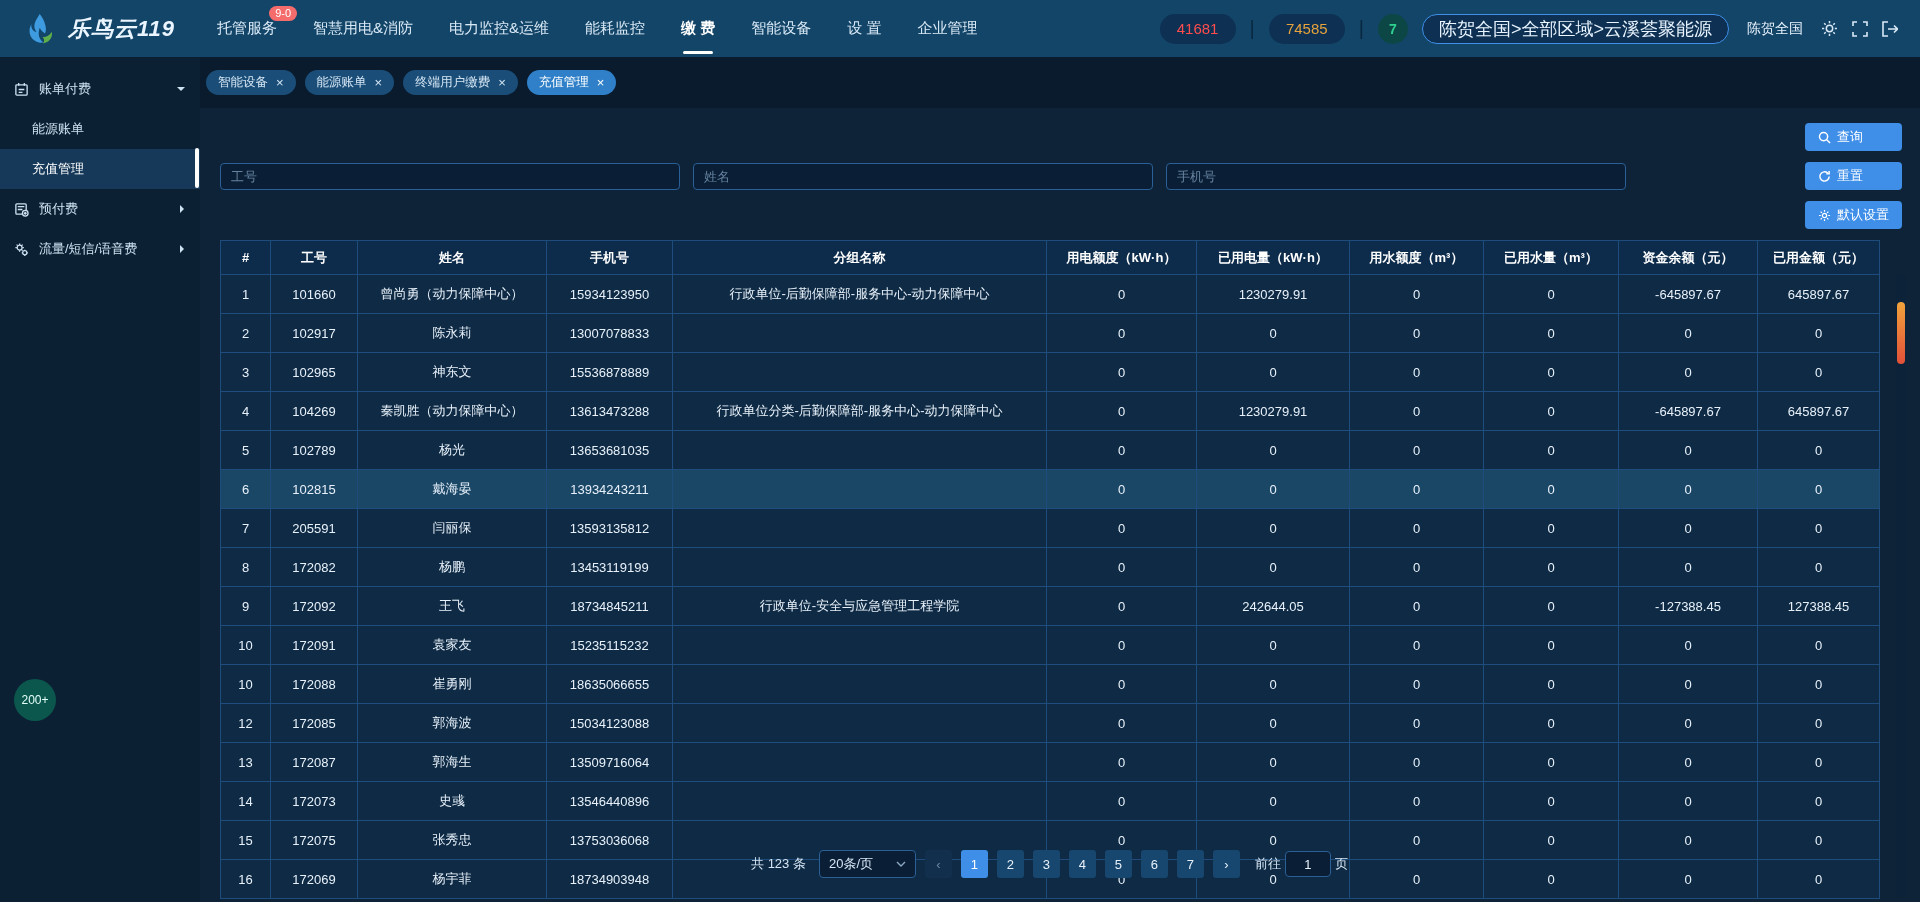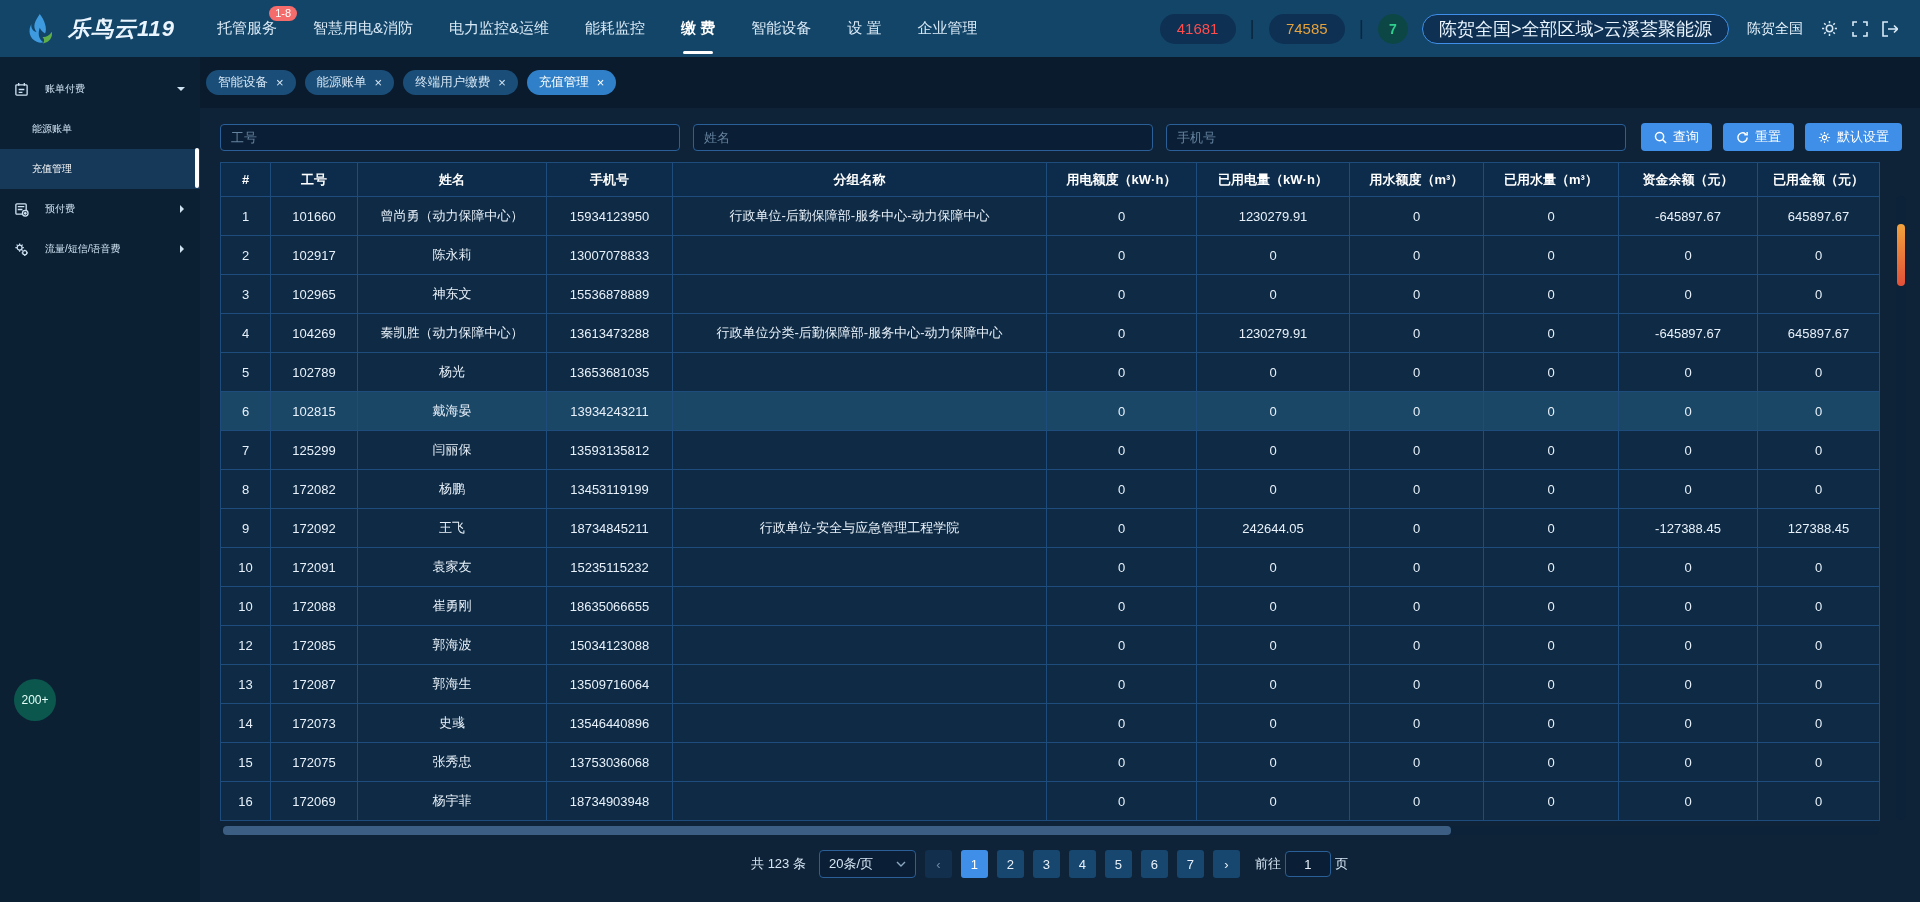--- a/index.html
+++ b/index.html
@@ -29,41 +29,41 @@
   .header-right { margin-left:auto; display:flex; align-items:center; gap:14px; }
   .counter-pill { min-width:76px; height:30px; border-radius:15px; background:#0d3053; display:flex; align-items:center; justify-content:center; font-size:15px; font-weight:normal; padding:0 14px; cursor:pointer; }
   .pill-sep { color:#0a2740; font-size:20px; }
   .alarm-circle { width:30px; height:30px; border-radius:50%; background:#0d4745; color:#2fd08e; display:flex; align-items:center; justify-content:center; font-size:14px; font-weight:bold; cursor:pointer; }
   .breadcrumb-pill { height:30px; border-radius:15px; background:#0d3053; border:1px solid #3f8fe8; display:flex; align-items:center; padding:0 16px; font-size:18px; color:#eaf5ff; cursor:pointer; white-space:nowrap; }
   .username { font-size:14px; color:#eaf5ff; margin:0 4px; cursor:pointer; white-space:nowrap; }
   .hicon { color:#d9e9f6; cursor:pointer; display:flex; align-items:center; }
 
   
   .sidebar { position:absolute; top:57px; left:0; width:200px; bottom:0; background:#0b2033; padding-top:12px; }
-  .s-item { height:40px; display:flex; align-items:center; padding:0 14px; gap:16px; font-size:10px; color:#cfe2f2; cursor:pointer; }
+  .s-item { height:40px; display:flex; align-items:center; padding:0 14px; gap:10px; font-size:13px; color:#cfe2f2; cursor:pointer; }
   .s-item .grow { flex:1; }
   .s-item.child { padding-left:32px; }
   .s-item.child.active { background:#16395a; color:#ffffff; }
   .s-icon { color:#cfe2f2; }
   .s-scrollthumb { position:absolute; right:1px; top:91px; width:4px; height:40px; background:#ffffff; border-radius:2px; cursor:pointer; }
   .fab { position:absolute; left:14px; top:679px; width:42px; height:42px; border-radius:50%; background:#0b574e; color:#e4fff8; display:flex; align-items:center; justify-content:center; font-size:12px; cursor:pointer; z-index:5; }
 
   
   .main { position:absolute; top:57px; left:200px; right:0; bottom:0; background:#0a1b2e; }
   .tabbar { height:51px; display:flex; align-items:center; gap:9px; padding:0 6px; }
   .tab { height:25px; border-radius:13px; background:#1a4e78; color:#d7e7f5; display:flex; align-items:center; gap:8px; padding:0 12px; font-size:12.5px; cursor:pointer; white-space:nowrap; }
   .tab.active { background:#2f80c8; color:#ffffff; }
   .tab-close { font-size:13px; line-height:1; cursor:pointer; }
 
   .panel { position:absolute; top:51px; left:0; right:0; bottom:0; background:#0e2337; padding:15px 18px 0 20px; }
 
   .filters { display:flex; align-items:center; gap:13px; }
   .f-input { width:460px; height:27px; background:#0a1e36; border:1px solid #2a5f97; border-radius:4px; color:#e8f1fa; font-size:13px; padding:0 10px; outline:none; font-family:"Liberation Sans",sans-serif; }
   .f-input::placeholder { color:#66839f; }
-  .f-buttons { margin-left:auto; display:flex; gap:11px; }
+  .f-buttons { margin-left:auto; display:flex; gap:11px;flex-direction:column; }
   .btn { height:28px; background:#3f8fe8; border:none; border-radius:4px; color:#ffffff; font-size:13px; display:flex; align-items:center; gap:6px; padding:0 13px; cursor:pointer; font-family:"Liberation Sans",sans-serif; white-space:nowrap; }
 
   
   .table-wrap { position:relative; margin-top:11px; width:1659px; }
   table { border-collapse:collapse; table-layout:fixed; width:1659px; }
   th, td { border:1px solid #1e4d7d; text-align:center; overflow:hidden; white-space:nowrap; }
   th { height:34px; background:#0d2c4b; color:#ffffff; font-weight:bold; font-size:13px; }
   td { height:39px; background:#0e2a44; color:#e8f1fa; font-size:13px; }
   tr.active td { background:#1b4767; }
 
@@ -91,21 +91,21 @@
       <path d="M11 1 C7 7 5 11 8.5 15.5 C4.5 14.5 3.6 10.5 4.6 8.5 C1.4 13.5 2.4 20.5 8.6 23.2 C10.5 24 12.3 24.1 13.9 23.6 C9.8 21 9.5 16 11 12 C11.8 14 13.4 15.4 15.2 16.6 C17.2 13 15 6 11 1Z" fill="#3f9be0"></path>
       <path d="M13.5 24.5 C18.8 23.8 21.6 19.6 20.6 15.2 C18.6 18.6 15.8 19.6 13.2 19.3 C14.8 20.8 14.9 22.9 13.5 24.5Z" fill="#5fae4a"></path>
     </svg>
     <span class="logo-text">乐鸟云119</span>
   </div>
 
   <div class="nav">
 
       <div class="nav-item">
         <span>托管服务</span>
-        <span class="nav-badge">1-8</span>
+        <span class="nav-badge">9-0</span>
       </div>
 
       <div class="nav-item">
         <span>智慧用电&amp;消防</span>
         
       </div>
 
       <div class="nav-item">
         <span>电力监控&amp;运维</span>
         
@@ -400,21 +400,21 @@
               <td>0</td>
               <td>0</td>
               <td>0</td>
               <td>0</td>
               <td>0</td>
               <td>0</td>
             </tr>
 
             <tr>
               <td>7</td>
-              <td>125299</td>
+              <td>205591</td>
               <td>闫丽保</td>
               <td>13593135812</td>
               <td></td>
               <td>0</td>
               <td>0</td>
               <td>0</td>
               <td>0</td>
               <td>0</td>
               <td>0</td>
             </tr>

